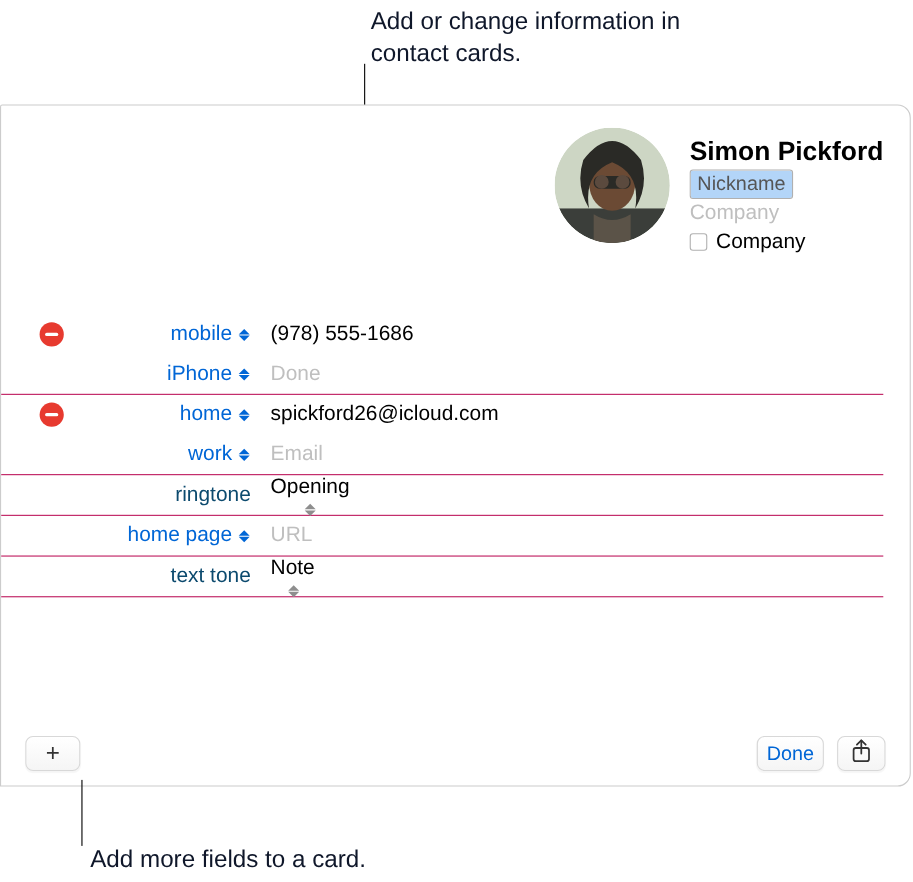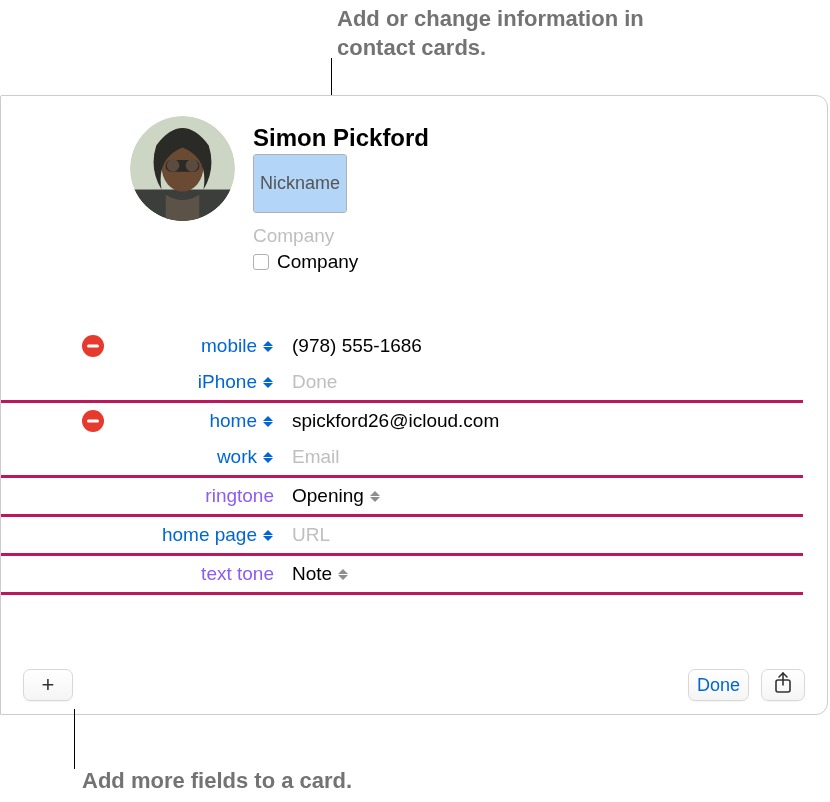--- a/index.html
+++ b/index.html
@@ -9,22 +9,21 @@
       background: #fff;
       width: 830px;
       height: 802px;
       position: relative;
       color: #000;
     }
     .callout {
       position: absolute;
       font-size: 22px;
       line-height: 1.3;
-      color: #737373;
-      font-weight: bold;
+      color: #0f172a;
     }
     .callout-top { top: 5px; left: 337px; width: 350px; }
     .callout-bottom { top: 767px; left: 82px; }
     .callout-line-top {
       position: absolute;
       left: 331px; top: 58px;
       width: 1px; height: 134px;
       background: #000;
     }
     .callout-line-bottom {
@@ -44,46 +43,47 @@
       border-top-right-radius: 12px;
       border-bottom-right-radius: 12px;
       background: #fff;
       overflow: hidden;
     }
     .header {
       display: flex;
       align-items: flex-start;
       padding: 20px 24px 0 24px;
       gap: 18px;
+      justify-content: flex-end;
     }
     .avatar {
       width: 105px;
       height: 105px;
       border-radius: 50%;
       flex: none;
       margin-left: 105px;
       overflow: hidden;
     }
     .avatar svg { width: 100%; height: 100%; display: block; }
     .name-block { padding-top: 8px; }
     .contact-name {
       font-size: 24px;
       font-weight: 600;
       margin-bottom: 2px;
     }
     .nickname-input {
       display: inline-block;
-      padding: 18px 6px;
+      padding: 2px 6px;
       border: 1px solid #b0b0b0;
       border-radius: 3px;
       font-size: 18px;
       color: #555;
       background: linear-gradient(#b3d5f8,#b3d5f8);
       background-clip: padding-box;
-      margin-bottom: 10px;
+      margin-bottom: 0;
     }
     .company-placeholder {
       font-size: 19px;
       color: #bfbfbf;
       margin-top: 2px;
       margin-bottom: 4px;
     }
     .company-row {
       display: flex;
       align-items: center;
@@ -96,22 +96,21 @@
       border-radius: 3px;
       background: #fff;
     }
     .company-label { font-size: 19px; color: #000; }
 
     .fields {
       margin-top: 55px;
       padding-right: 24px;
     }
     .section {
-      border-bottom: 3px solid #be185d;
-      padding-left: 46px;
+      border-bottom: 1px solid #be185d;
     }
     .row {
       display: flex;
       align-items: center;
       height: 36px;
       font-size: 19px;
     }
     .delete-col {
       width: 92px;
       display: flex;
@@ -135,21 +134,21 @@
     }
     .label-col {
       width: 135px;
       text-align: right;
       display: flex;
       justify-content: flex-end;
       align-items: center;
       gap: 4px;
     }
     .label-link { color: #0066d6; }
-    .label-static { color: #8b5cf6; }
+    .label-static { color: #0c4a6e; }
     .stepper {
       display: inline-flex;
       flex-direction: column;
       width: 11px;
       gap: 1px;
       margin-left: 2px;
     }
     .stepper .caret {
       width: 0; height: 0;
       border-left: 5px solid transparent;
@@ -158,21 +157,21 @@
     .stepper .up { border-bottom: 5px solid #0066d6; }
     .stepper .down { border-top: 5px solid #0066d6; }
     .stepper-gray .up { border-bottom: 5px solid #8e8e8e; }
     .stepper-gray .down { border-top: 5px solid #8e8e8e; }
     .value-col {
       flex: 1;
       padding-left: 18px;
       color: #000;
     }
     .value-placeholder { color: #bfbfbf; }
-    .value-inline { display: inline-flex; align-items: center; gap: 4px; }
+    .value-inline { display: inline-flex; align-items: center; gap: 4px; flex-direction: column; }
 
     .toolbar {
       position: absolute;
       left: 0; right: 0; bottom: 0;
       height: 58px;
       display: flex;
       align-items: center;
       padding: 0 22px;
       gap: 12px;
     }

